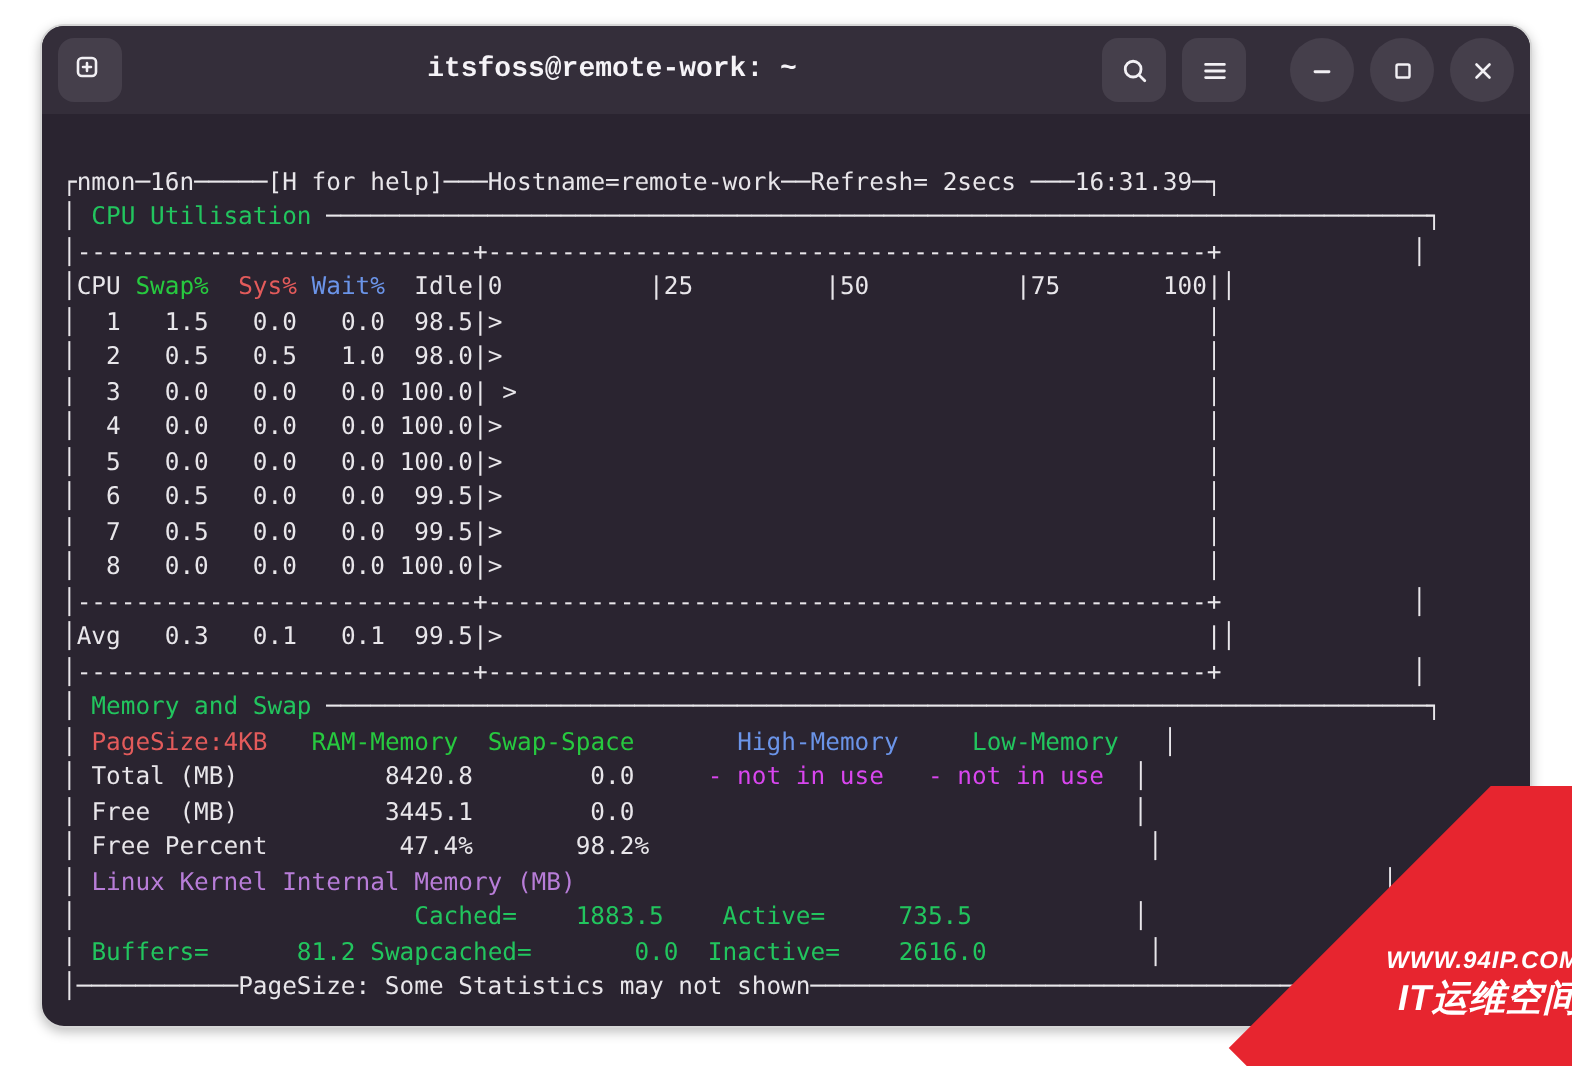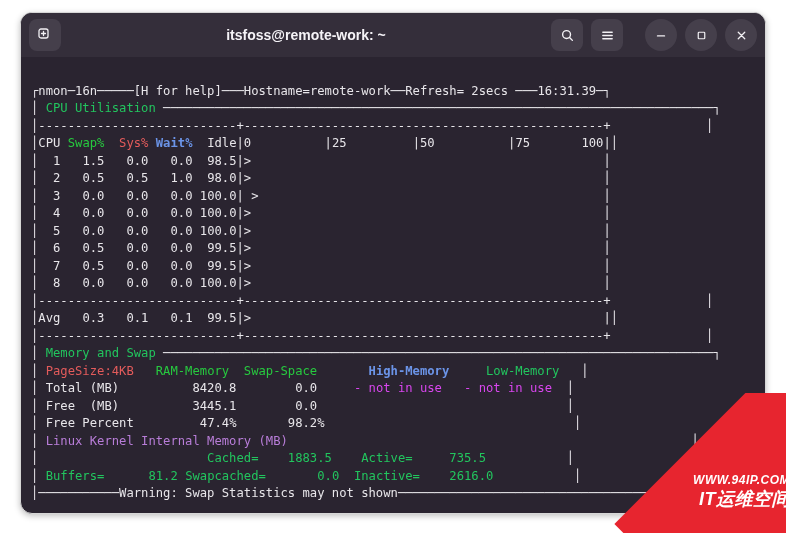--- a/index.html
+++ b/index.html
@@ -42,34 +42,34 @@
     color: #f2f0f4;
     font-size: 14px;
   }
   .tbtn.dark { background: #453f4b; }
   .titlecenter {
     flex: 1;
     text-align: center;
     color: #f5f3f7;
     font-weight: 600;
     font-size: 14px;
-    font-family: Liberation Sans, sans-serif;
+    font-family: Liberation Mono, monospace;
   }
   .right-btns { display: flex; gap: 8px; }
   .terminal {
     padding: 8px 10px 10px 10px;
     font-size: 12.2px;
     line-height: 17.5px;
     color: #e8e6ea;
     white-space: pre;
     letter-spacing: 0;
   }
   .green { color: #27c93f; }
   .red { color: #e35b5b; text-align: center; }
-  .blue { color: #6b94e8; font-weight: bold; }
+  .blue { color: #6b94e8; }
   .cyan { color: #22c55e; }
   .magenta { color: #b87dd8; }
   .orange { color: #d946ef; }
   .tagline {
     position: absolute;
     right: -10px;
     bottom: -10px;
     width: 210px;
     height: 150px;
     overflow: hidden;
@@ -158,21 +158,21 @@
 <span>│<span>Avg</span>  <span> 0.3</span>   <span>0.1</span>   <span>0.1</span> <span> 99.5</span>|<span>&gt;</span>                                                |│</span>
 <span>│---------------------------+-------------------------------------------------+             │</span>
 <span>│<span class="cyan"><span> Memory and Swap </span></span>───────────────────────────────────────────────────────────────────────────┐</span>
 <span>│ <span class="red"><span>PageSize:</span><span class="red">4KB</span></span>   <span class="green">RAM-Memory</span>  <span class="green">Swap-Space</span>       <span class="blue">High-Memory</span>     <span class="cyan">Low-Memory</span>   │</span>
 <span>│ <span>Total (MB)</span>          <span>8420.8</span>        <span>0.0</span>     <span class="orange">- not in use</span>   <span class="orange">- not in use</span>  │</span>
 <span>│ <span>Free  (MB)</span>          <span>3445.1</span>        <span>0.0</span>                                  │</span>
 <span>│ <span>Free Percent</span>         <span>47.4%</span>       <span>98.2%</span>                                  │</span>
 <span>│ <span class="magenta">Linux Kernel Internal Memory (MB)</span>                                                       │</span>
 <span>│                       <span class="cyan">Cached=</span>    <span class="cyan">1883.5</span>    <span class="cyan">Active=</span>     <span class="cyan">735.5</span>           │</span>
 <span>│ <span class="cyan">Buffers=</span>      <span class="cyan">81.2</span> <span class="cyan">Swapcached=</span>       <span class="cyan">0.0</span>  <span class="cyan">Inactive=</span>    <span class="cyan">2616.0</span>           │</span>
-<span>│───────────<span>Warning: Swap Statistics may not shown</span>─────────────────────────────────────────┘</span>
+<span>│───────────<span>PageSize: Some Statistics may not shown</span>─────────────────────────────────────────┘</span>
   </div>
 </div>
 
 <div class="tagline">
   <div class="tri"></div>
   <div class="tag-text">
     <div class="l1">WWW.94IP.COM</div>
     <div class="l2">IT运维空间</div>
   </div>
 </div>

